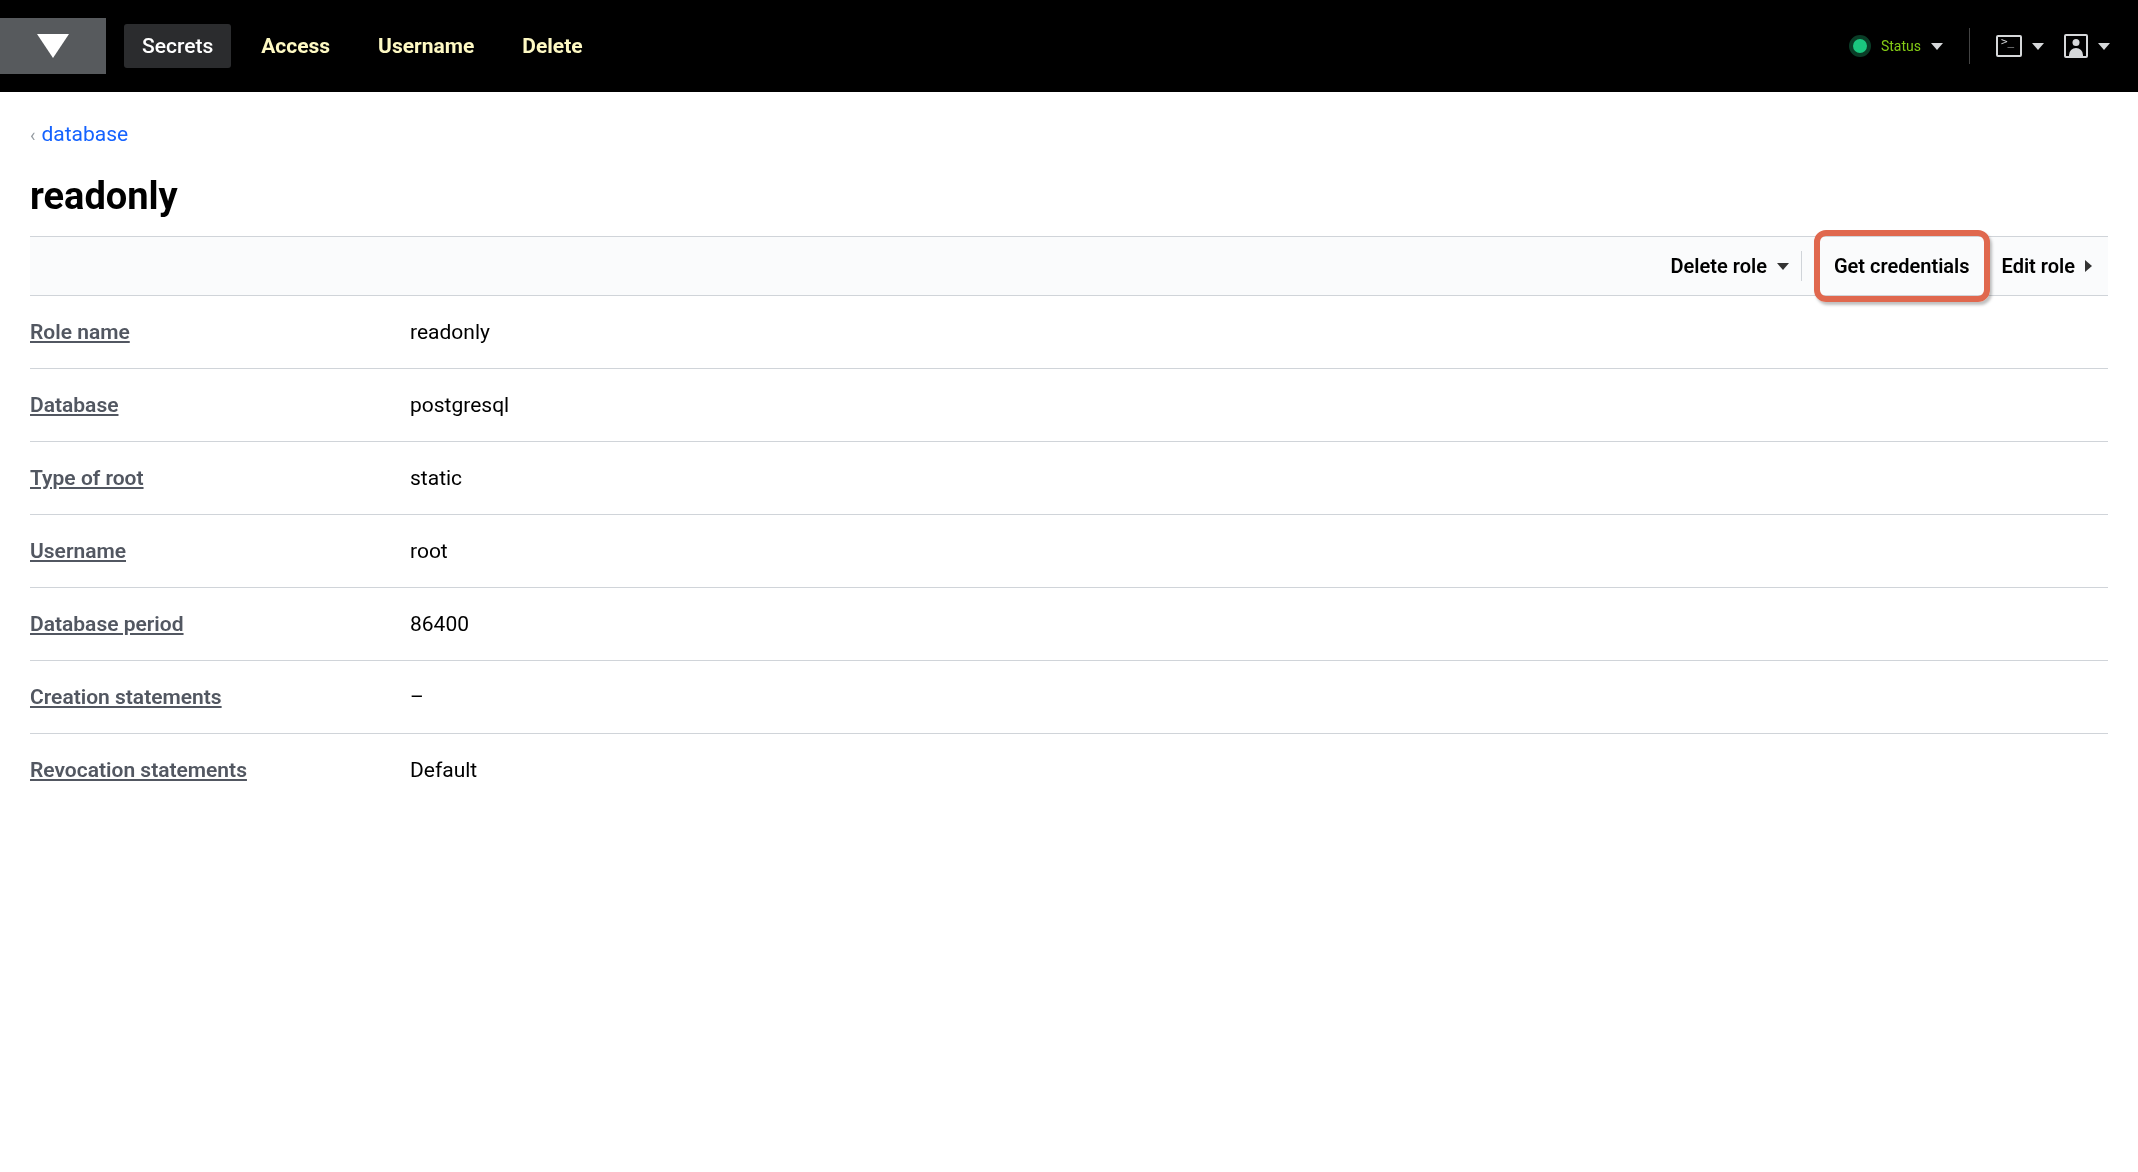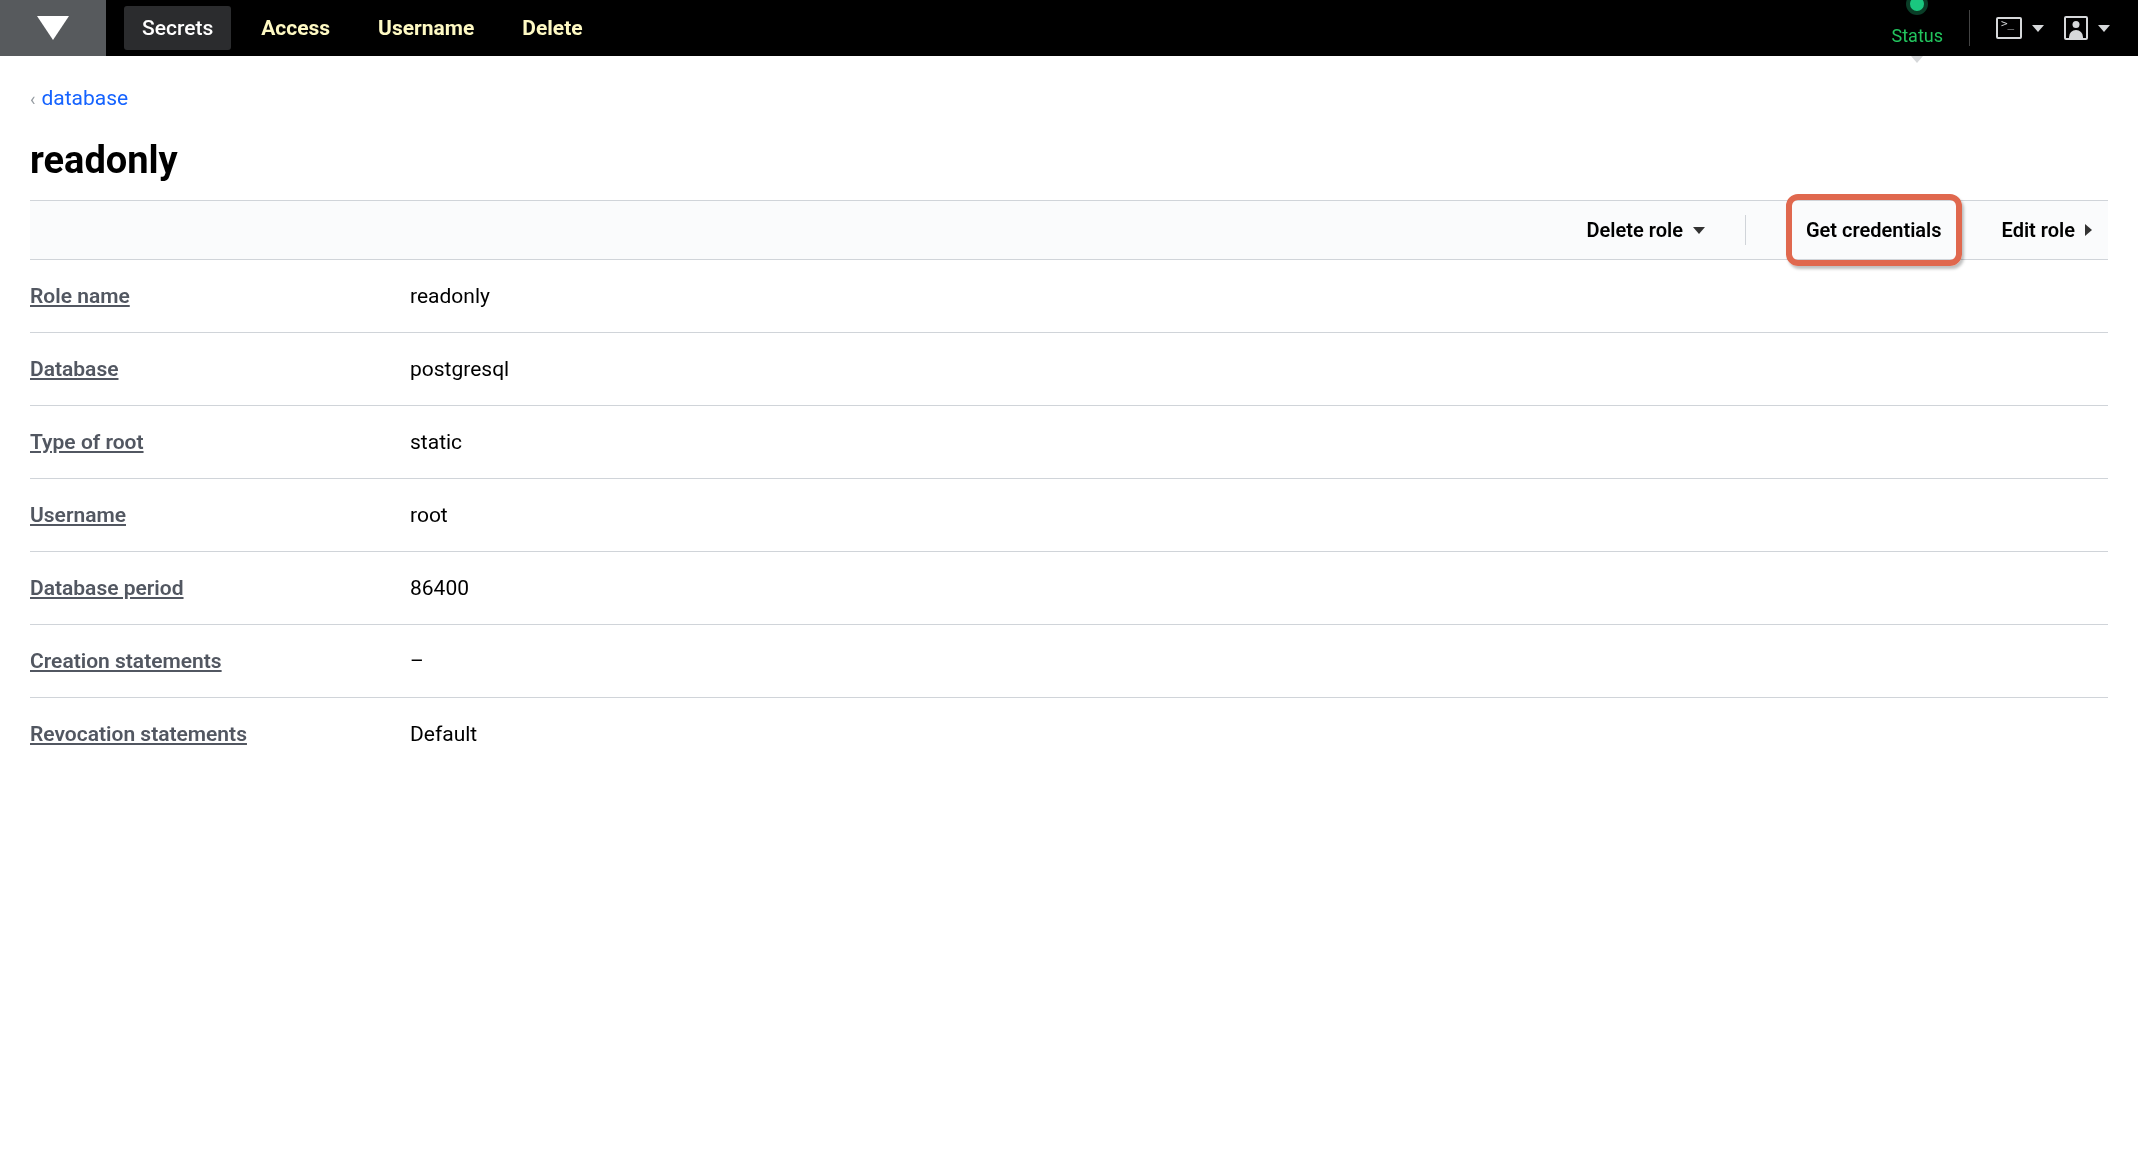--- a/index.html
+++ b/index.html
@@ -7,21 +7,21 @@
       padding: 0;
       box-sizing: border-box;
     }
     body {
       font-family: -apple-system, BlinkMacSystemFont, "Segoe UI", Roboto, Helvetica, Arial, sans-serif;
       background: #fff;
       color: #000;
     }
     .navbar {
       background: #000;
-      height: 56px;
+      height: 92px;
       display: flex;
       align-items: center;
       padding: 0 18px 0 0;
       gap: 0;
     }
     .logo-box {
       width: 106px;
       height: 56px;
       background: #575a5d;
       display: flex;
@@ -50,26 +50,25 @@
       background: #2b2c2e;
       color: #fff;
       font-weight: 500;
     }
     .nav-spacer {
       flex: 1;
     }
     .status-indicator {
       display: flex;
       align-items: center;
-      color: #22c55e;
-      font-size: 18px;
+      color: #84cc16;
+      font-size: 14px;
       gap: 10px;
       cursor: pointer;
       padding: 0 10px;
-      flex-direction: column;
     }
     .status-dot {
       width: 14px;
       height: 14px;
       border-radius: 50%;
       background: #1ac77f;
       border: 4px solid #0a3d27;
       box-sizing: content-box;
     }
     .chevron-down {
@@ -163,21 +162,21 @@
     }
     .toolbar {
       border: 1px solid #d0d4d9;
       border-left: none;
       border-right: none;
       background: #fafbfc;
       display: flex;
       justify-content: flex-end;
       align-items: center;
       padding: 14px 16px;
-      gap: 40px;
+      gap: 12px;
       position: relative;
     }
     .toolbar-btn {
       display: flex;
       align-items: center;
       gap: 10px;
       font-size: 20px;
       font-weight: 600;
       color: #000;
       cursor: pointer;

